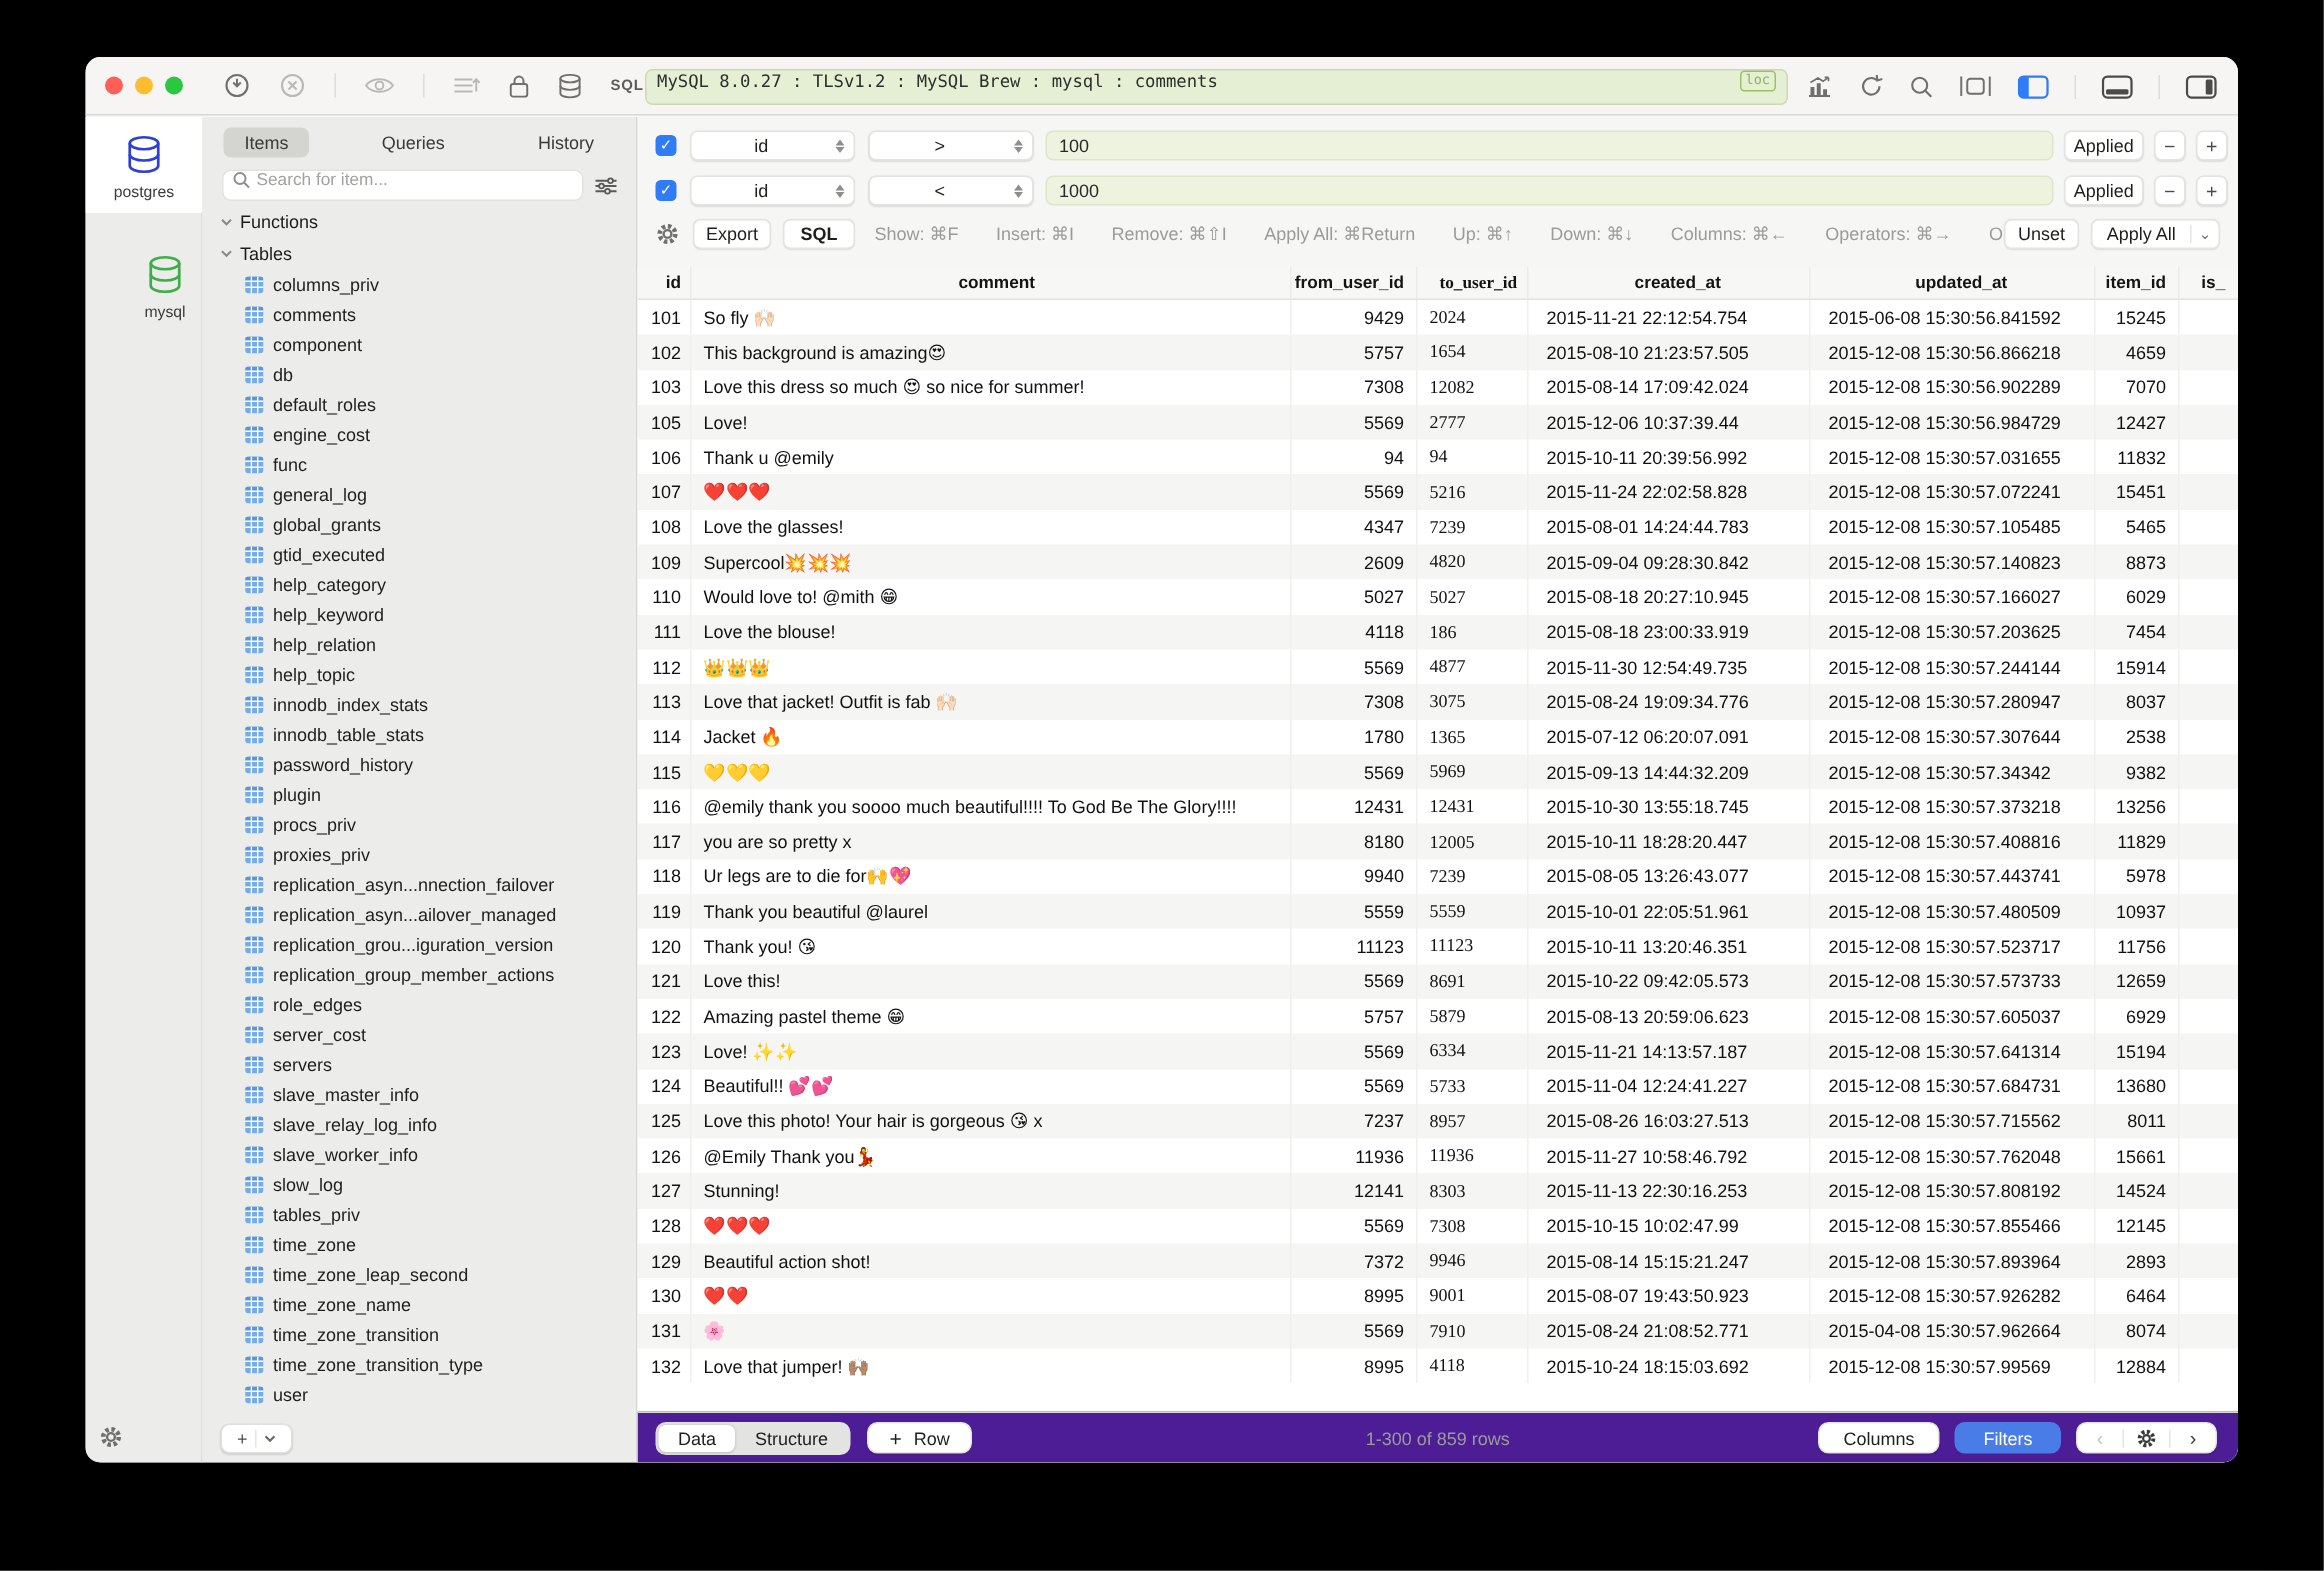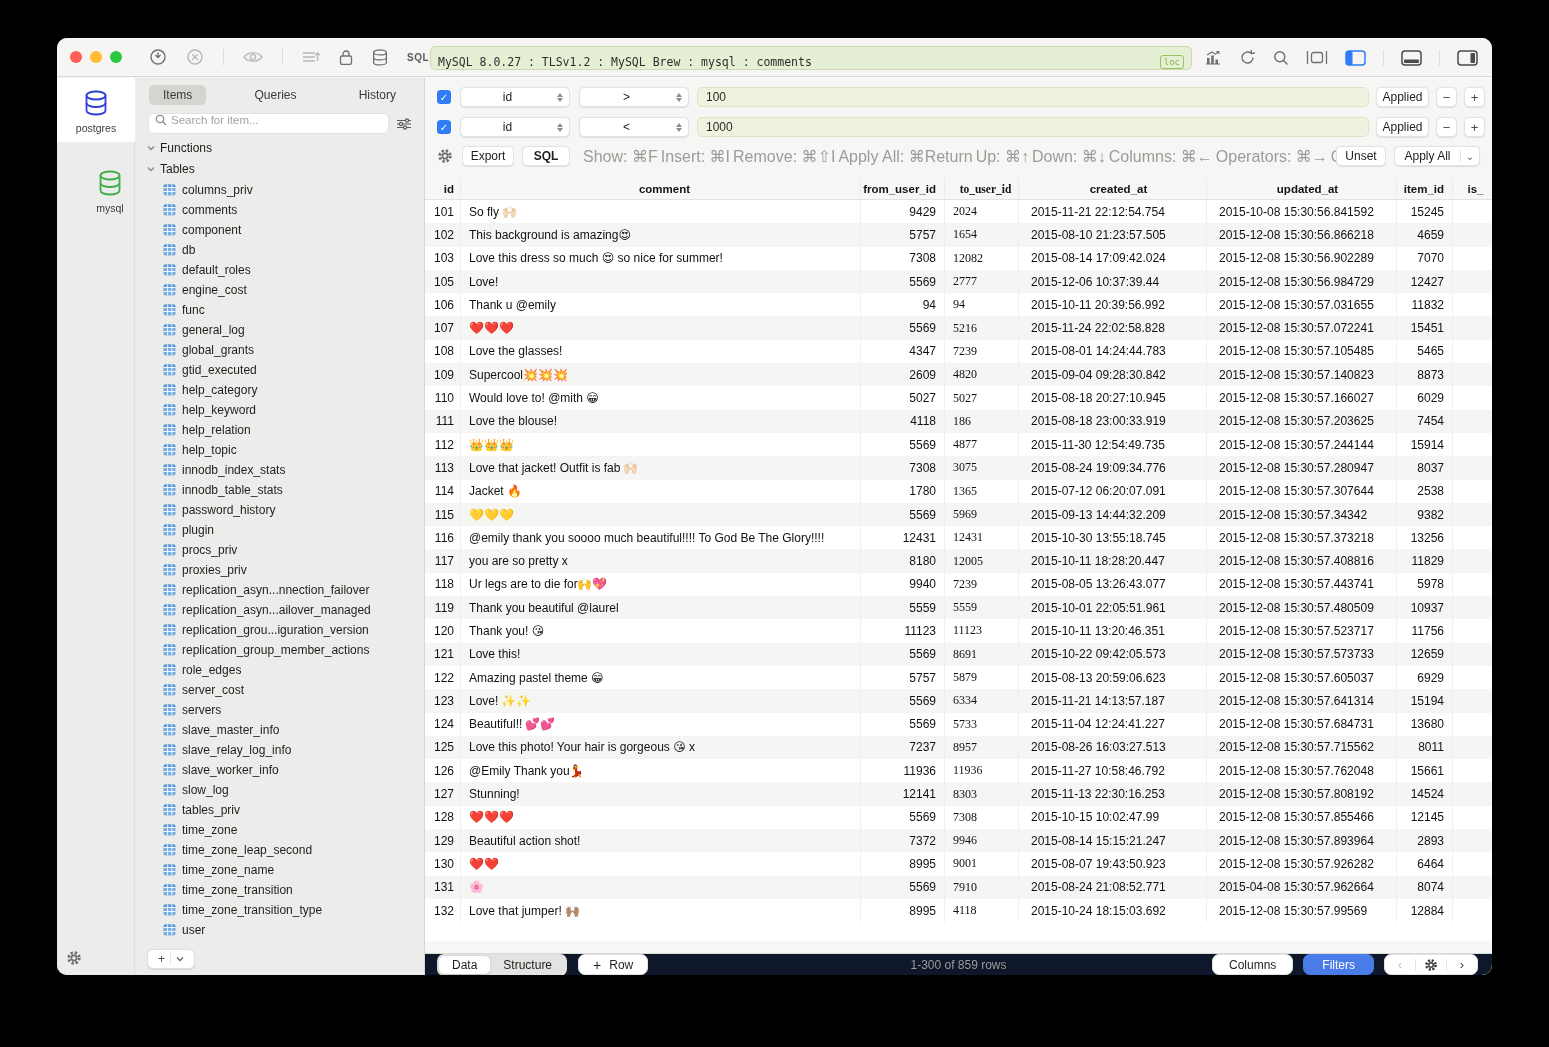--- a/index.html
+++ b/index.html
@@ -13,21 +13,21 @@
               display:flex; align-items:center; }
   .lights { display:flex; gap:8px; padding-left:13px; }
   .light { width:12px; height:12px; border-radius:50%; }
   .light.red{ background:#ff5f57; } .light.yellow{ background:#febc2e; } .light.green{ background:#28c840; }
   .tb-icons { display:flex; align-items:center; gap:19px; margin-left:27px; color:#6f6f6d; }
   .tb-icons .dim { opacity:.45; }
   .tb-sep { width:1px; height:16px; background:#dcdcda; }
   .sql-text { font-size:10px; font-weight:700; color:#5c5c5a; letter-spacing:.5px; }
   .title-capsule { position:absolute; left:373px; top:8px; width:762px; height:24px;
                    background:#e5efd4; border:1px solid #ccd9b4; border-radius:5px;
-                   display:flex; align-items:flex-end; padding:0 7px;
+                   display:flex; align-items:flex-start; padding:0 7px;
                    font-family:"DejaVu Sans Mono",monospace; font-size:11.5px; color:#2e2e2c; }
   .title-text { flex:1; white-space:nowrap; overflow:hidden; }
   .loc-badge { font-size:9px; border:1px solid #9ac162; color:#8ab654; border-radius:3px; padding:0 3px; line-height:12px; }
   .right-icons { position:absolute; right:14px; top:0; height:39px; display:flex; align-items:center; gap:17px; color:#6f6f6d; }
 
   
   .content { position:absolute; top:40px; left:0; right:0; bottom:0; display:flex; }
 
   .connstrip { width:78px; background:#ececea; border-right:1px solid #dededb; position:relative; flex:none; }
   .conn-item { width:78px; padding:10px 0 8px; display:flex; flex-direction:column; align-items:center; gap:4px; }
@@ -77,21 +77,21 @@
   .applied-btn { width:53px; height:20px; margin-left:7px; background:#fff; border:1px solid #e3e3e1; border-radius:5px;
                  box-shadow:0 .5px 1px rgba(0,0,0,.1); font-size:12px; color:#1e1e1c;
                  display:flex; align-items:center; justify-content:center; }
   .round-btn { width:21px; height:20px; margin-left:7px; background:#fff; border:1px solid #e3e3e1; border-radius:5px;
                box-shadow:0 .5px 1px rgba(0,0,0,.1); font-size:13px; color:#4a4a48;
                display:flex; align-items:center; justify-content:center; }
   .ftoolbar { position:absolute; top:68px; left:0; right:0; height:20px; display:flex; align-items:center; }
   .tool-btn { height:20px; background:#fff; border:1px solid #e3e3e1; border-radius:5px; padding:0 11px;
               box-shadow:0 .5px 1px rgba(0,0,0,.1); font-size:12px; color:#1e1e1c;
               display:flex; align-items:center; justify-content:center; }
-  .shortcuts { display:flex; gap:3px; margin-left:13px; font-size:16px; color:#9b9b99; white-space:nowrap; overflow:hidden; flex:1; }
+  .shortcuts { display:flex; gap:25px; margin-left:13px; font-size:12px; color:#9b9b99; white-space:nowrap; overflow:hidden; flex:1; }
   .applyall { width:86px; height:20px; background:#fff; border:1px solid #e3e3e1; border-radius:5px;
               box-shadow:0 .5px 1px rgba(0,0,0,.1); font-size:12px; color:#1e1e1c; margin:0 12px 0 8px;
               display:flex; align-items:center; }
   .applyall .lbl { flex:1; text-align:center; }
   .applyall .div { width:1px; height:12px; background:#e4e4e2; }
   .applyall .caret { width:18px; text-align:center; color:#6a6a68; font-size:10px; }
 
   
   .grid { position:absolute; top:100px; left:0; right:0; bottom:34px; background:#fff; overflow:hidden; }
   .thead { height:22px; background:#f7f7f5; border-bottom:1px solid #e2e2e0; display:flex; font-weight:700; font-size:11.5px; color:#141414; }
@@ -102,21 +102,21 @@
   .c-id { width:36px; justify-content:flex-end; padding-right:6px; flex:none; }
   .c-comment { width:400px; padding-left:8px; flex:none; }
   .c-from { width:84px; justify-content:flex-end; padding-right:8px; flex:none; }
   .c-to { width:74px; padding-left:8px; flex:none;font-family:Liberation Serif, serif; }
   .c-created { width:188px; padding-left:12px; flex:none; }
   .c-updated { width:190px; padding-left:12px; flex:none; }
   .c-item { width:56px; justify-content:flex-end; padding-right:8px; flex:none; }
   .c-is { flex:1; padding-left:6px; border-right:none; }
 
   
-  .footer { position:absolute; left:0; right:0; bottom:0; height:22px; background:#0f172a; border-top:1px solid #dadad8;
+  .footer { position:absolute; left:0; right:0; bottom:0; height:34px; background:#4c1d95; border-top:1px solid #dadad8;
             display:flex; align-items:center; }
   .seg { margin-left:12px; background:#e3e3e1; border-radius:7px; padding:2px; display:flex; font-size:12px; color:#1e1e1c; }
   .seg .opt { padding:2px 13px; border-radius:5px; }
   .seg .opt.active { background:#fff; box-shadow:0 .5px 2px rgba(0,0,0,.18); }
   .addrow-btn { margin-left:11px; height:21px; background:#fff; border:1px solid #e3e3e1; border-radius:7px;
                 box-shadow:0 .5px 1px rgba(0,0,0,.1); padding:0 14px; display:flex; align-items:center; gap:8px;
                 font-size:12px; color:#1e1e1c; }
   .rowcount { position:absolute; left:50%; transform:translateX(-50%); font-size:12px; color:#9b9b99; }
   .foot-right { margin-left:auto; display:flex; align-items:center; gap:10px; padding-right:14px; }
   .flat-btn { height:21px; background:#fff; border:1px solid #e3e3e1; border-radius:7px; padding:0 16px;
@@ -827,21 +827,21 @@
           <div class="th c-is">is_</div>
         </div>
         <div class="tbody">
 
             <div class="tr even">
               <div class="td c-id">101</div>
               <div class="td c-comment">So fly 🙌🏻</div>
               <div class="td c-from">9429</div>
               <div class="td c-to">2024</div>
               <div class="td c-created">2015-11-21 22:12:54.754</div>
-              <div class="td c-updated">2015-10-08 15:30:56.841592</div>
+              <div class="td c-updated">2015-06-08 15:30:56.841592</div>
               <div class="td c-item">15245</div>
               <div class="td c-is"></div>
             </div>
 
             <div class="tr odd">
               <div class="td c-id">102</div>
               <div class="td c-comment">This background is amazing😍</div>
               <div class="td c-from">5757</div>
               <div class="td c-to">1654</div>
               <div class="td c-created">2015-08-10 21:23:57.505</div>

